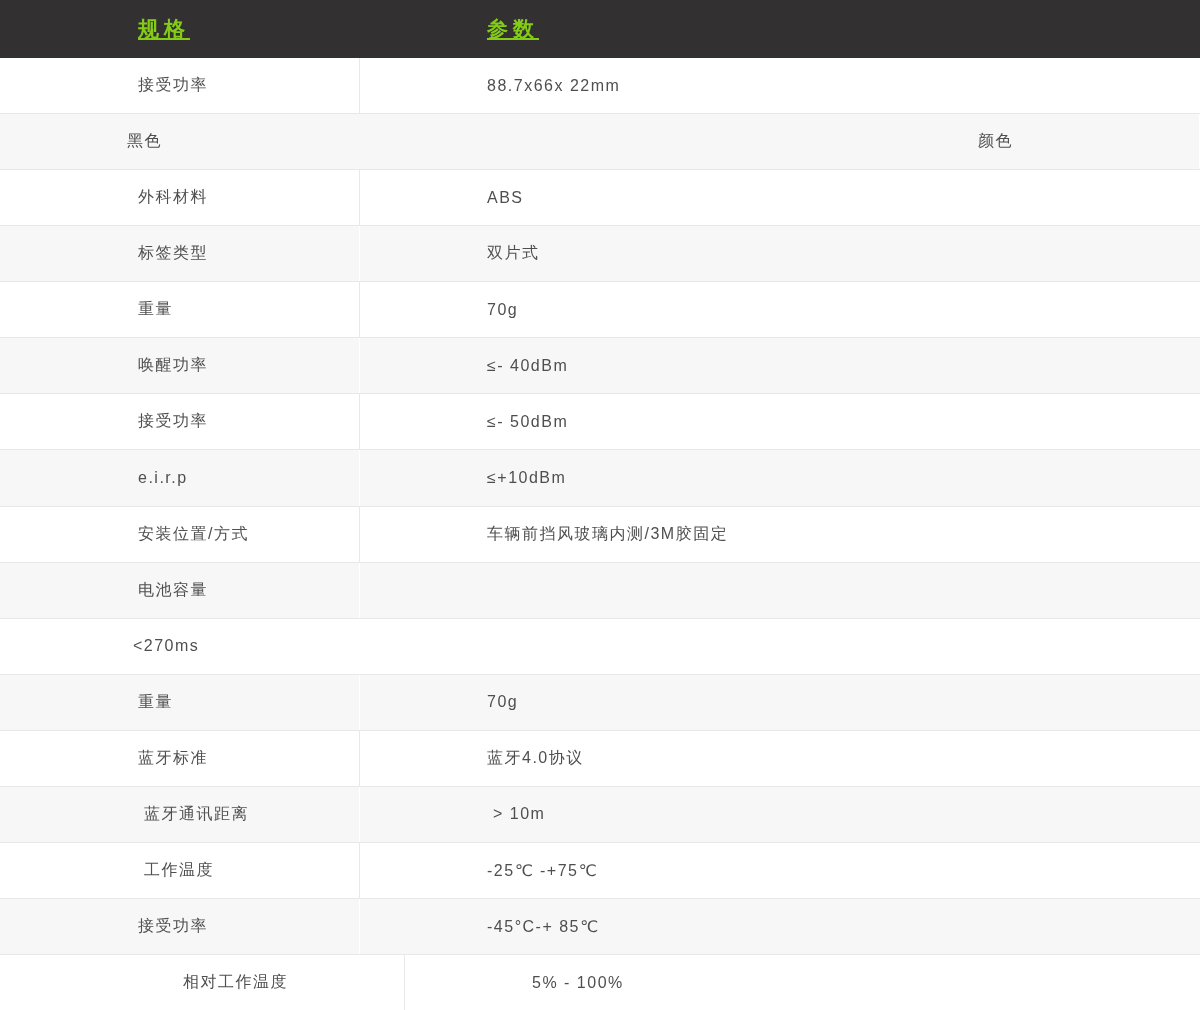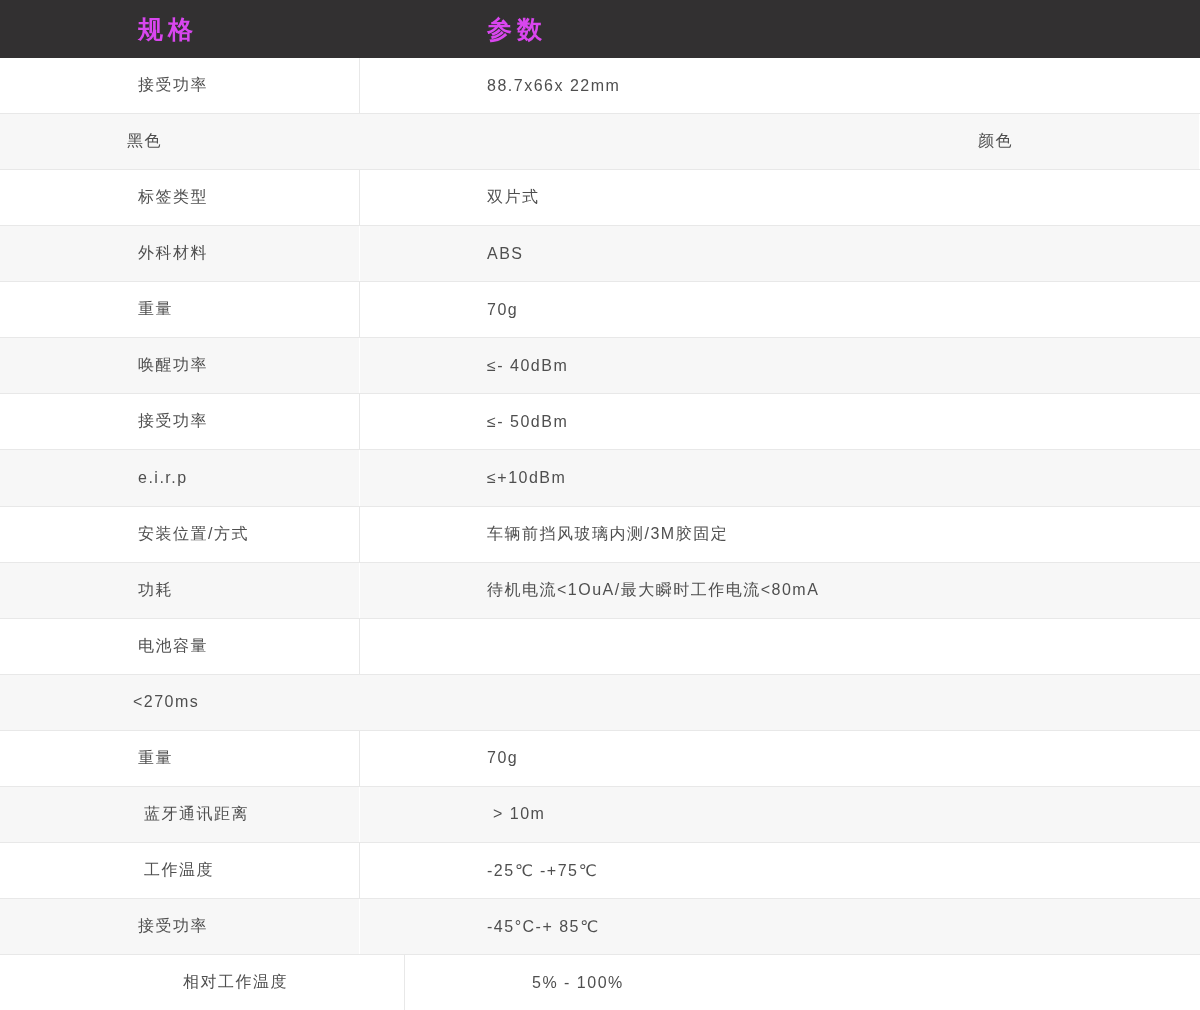--- a/index.html
+++ b/index.html
@@ -21,26 +21,27 @@
   }
   .table-header {
     flex: 0 0 58px;
     height: 58px;
     background: #323031;
     display: flex;
   }
   .hcell {
     display: flex;
     align-items: center;
-    color: #d946ef;
-    font-size: 25px;
+    color: #84cc16;
+    font-size: 21px;
     font-weight: bold;
     letter-spacing: 5px;
     box-sizing: border-box;
     white-space: pre-wrap;
+    text-decoration: underline;
   }
   .hcell.col1 {
     width: 360px;
     flex: 0 0 360px;
     padding-left: 138px;
   }
   .hcell.col2 {
     flex: 1;
     padding-left: 127px;
     text-align: center;
@@ -98,26 +99,26 @@
   <div class="table-body">
     <div class="row">
       <div class="cell label">接受功率</div>
       <div class="cell value">88.7x66x 22mm</div>
     </div>
     <div class="row">
       <div class="cell value">黑色</div>
       <div class="cell label">颜色</div>
     </div>
     <div class="row">
+      <div class="cell label">外科材料</div>
+      <div class="cell value">ABS</div>
+    </div>
+    <div class="row">
       <div class="cell label">标签类型</div>
       <div class="cell value">双片式</div>
-    </div>
-    <div class="row">
-      <div class="cell label">外科材料</div>
-      <div class="cell value">ABS</div>
     </div>
     <div class="row">
       <div class="cell label">重量</div>
       <div class="cell value">70g</div>
     </div>
     <div class="row">
       <div class="cell label">唤醒功率</div>
       <div class="cell value">≤- 40dBm</div>
     </div>
     <div class="row">
@@ -126,32 +127,32 @@
     </div>
     <div class="row">
       <div class="cell label">e.i.r.p</div>
       <div class="cell value">≤+10dBm</div>
     </div>
     <div class="row">
       <div class="cell label">安装位置/方式</div>
       <div class="cell value">车辆前挡风玻璃内测/3M胶固定</div>
     </div>
     <div class="row">
-      <div class="cell label">功耗</div>
-      <div class="cell value">待机电流&lt;1OuA/最大瞬时工作电流&lt;80mA</div>
-    </div>
-    <div class="row">
       <div class="cell label">电池容量</div>
     </div>
     <div class="row">
       <div class="cell value"> &lt;270ms</div>
     </div>
     <div class="row">
       <div class="cell label">重量</div>
       <div class="cell value">70g</div>
+    </div>
+    <div class="row">
+      <div class="cell label">蓝牙标准</div>
+      <div class="cell value">蓝牙4.0协议</div>
     </div>
     <div class="row">
       <div class="cell label"> 蓝牙通讯距离</div>
       <div class="cell value"> &gt; 10m</div>
     </div>
     <div class="row">
       <div class="cell label"> 工作温度</div>
       <div class="cell value">-25℃ -+75℃</div>
     </div>
     <div class="row">

